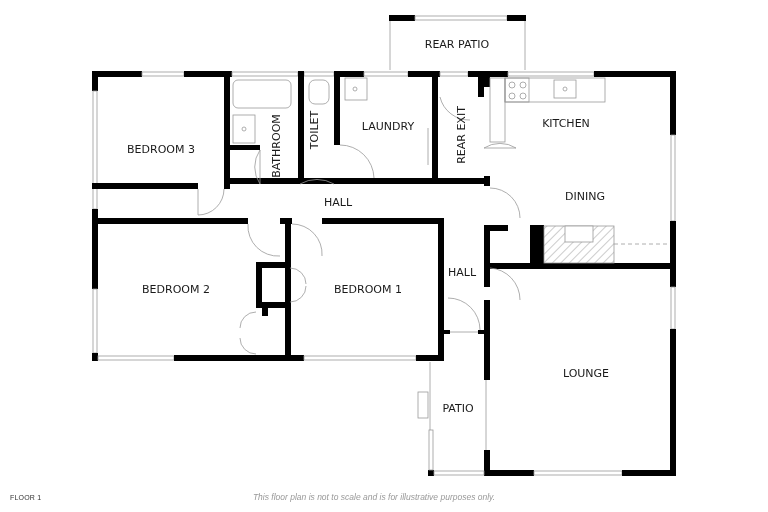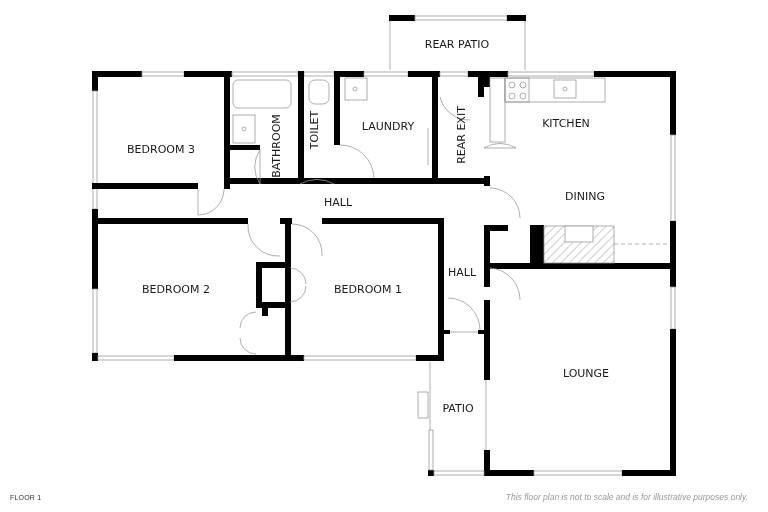--- a/index.html
+++ b/index.html
@@ -4,21 +4,21 @@
 <style>
   html, body { margin:0; padding:0; background:#fff; }
   body { width:768px; height:512px; position:relative; overflow:hidden; font-family:"Liberation Sans", sans-serif; }
   svg { position:absolute; left:0; top:0; }
   .lbl { font-family:"DejaVu Sans", sans-serif; font-size:11px; fill:#1a1a1a; }
   .wall { fill:#000; }
   .win { fill:#fff; stroke:#999; stroke-width:0.8; }
   .thin { fill:none; stroke:#999; stroke-width:0.8; }
   .door { fill:none; stroke:#999; stroke-width:0.8; }
   .footer-left { position:absolute; left:10px; top:494px; font-size:7px; color:#333; letter-spacing:0.2px; }
-  .footer-center { position:absolute; left:0; width:748px; top:492px; text-align:right; font-size:8.5px; font-style:italic; color:#999; }
+  .footer-center { position:absolute; left:0; width:748px; top:492px; text-align:center; font-size:8.5px; font-style:italic; color:#999; }
 </style>
 </head>
 <body>
 
 <svg width="768" height="512" viewBox="0 0 768 512">
 
   <g>
     <rect class="wall" x="389" y="15" width="26" height="6"></rect>
     <rect class="win" x="415" y="16" width="92" height="4"></rect>
     <rect class="wall" x="507" y="15" width="19" height="6"></rect>

